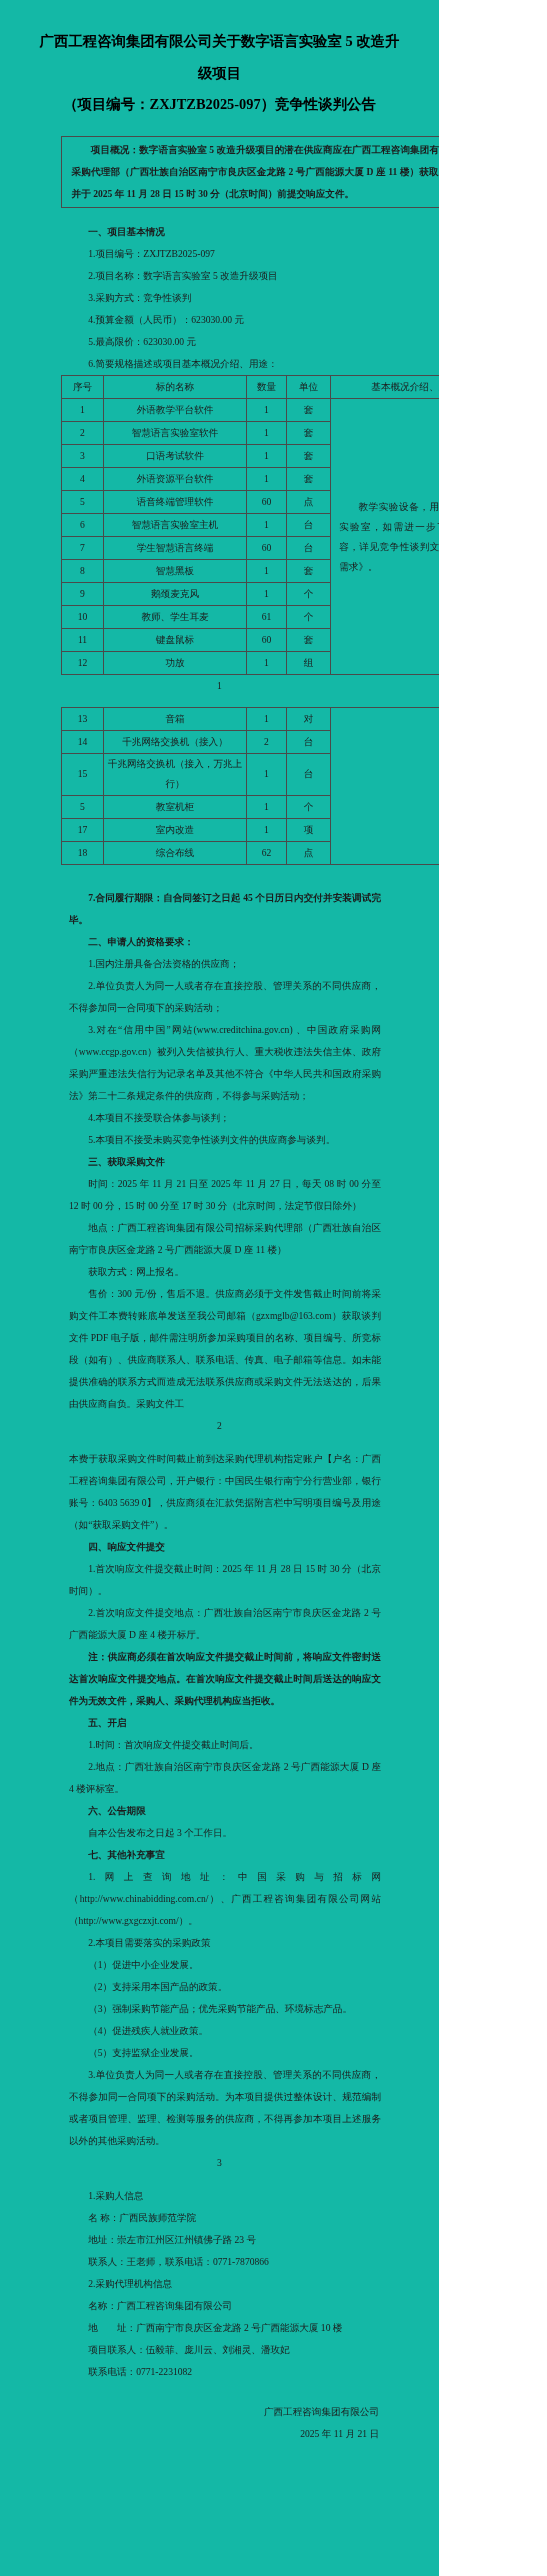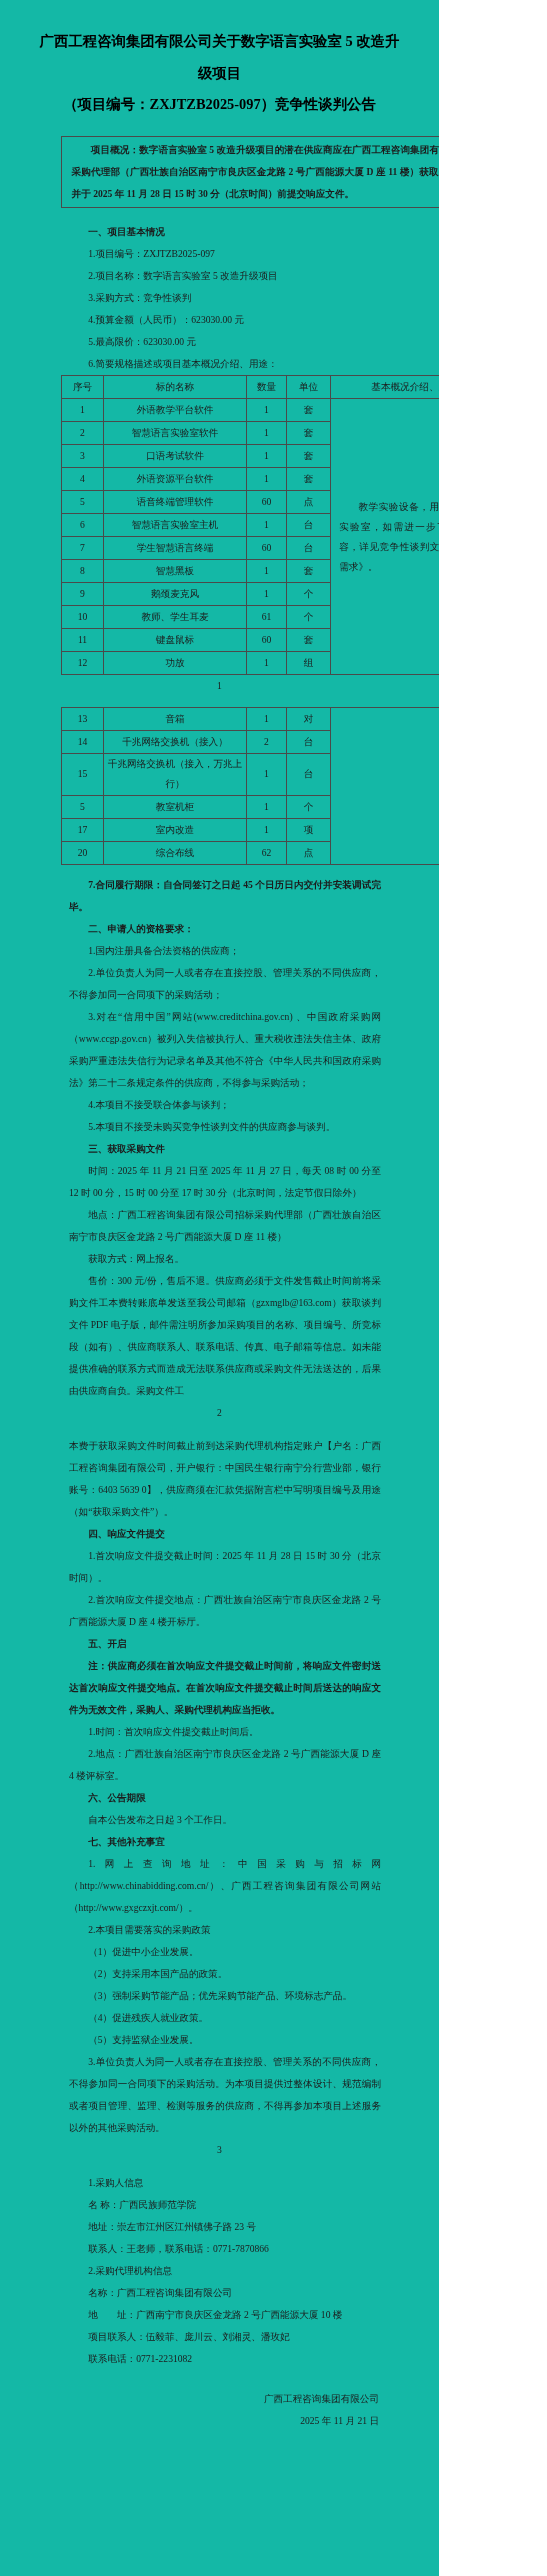--- a/index.html
+++ b/index.html
@@ -17,21 +17,21 @@
     box-sizing:border-box;
     margin:15px 50px 0 61px; width:437px;
     border:0.7px solid #4a4a4a;
     padding:2.1px 9.6px;
     font-weight:bold; font-size:9.6px; line-height:22px;
     text-align:justify; text-indent:2em;
   }
   p { margin:0 58px 0 69px; font-size:9.6px; line-height:22px; text-align:justify; }
   .ind { text-indent:2em; }
   .h { font-weight:bold; }
-  .mt4 { margin-top:13px; } .mt8 { margin-top:11px; } .mt12 { margin-top:9px; }
+  .mt4 { margin-top:13px; } .mt8 { margin-top:11px; } .mt12 { margin-top:22px; }
   .mt14 { margin-top:9.6px;border-radius:12px; } .mt24 { margin-top:16.4px; } .mt26 { margin-top:18px; }
   .pn { text-align:center; text-indent:0; margin:0; }
   .pn4 { margin-top:342px; }
   table.tbl { margin-left:61px; width:436px; border-collapse:collapse; table-layout:fixed; font-size:9.6px; }
   table.tbl td { border:0.7px solid #4a4a4a; text-align:center; vertical-align:middle; height:22px; padding:0 1.4px; line-height:20.5px; word-break:break-all; }
   table.tbl tr.thr td { height:22.6px; }
   td.notecell { vertical-align:middle; padding:0; }
   .note { text-align:justify; text-indent:2em; line-height:20px; padding:0 6.8px; }
   .sign { text-align:right; margin-right:60px; margin-left:10px; text-indent:0; }
 </style>
@@ -185,21 +185,21 @@
       <td>1</td>
       <td>个</td>
     </tr>
     <tr>
       <td>17</td>
       <td>室内改造</td>
       <td>1</td>
       <td>项</td>
     </tr>
     <tr>
-      <td>20</td>
+      <td>18</td>
       <td>综合布线</td>
       <td>62</td>
       <td>点</td>
     </tr>
   </tbody>
     </table>
 
   <p class="h ind mt12">7.合同履行期限：自合同签订之日起 45 个日历日内交付并安装调试完毕。</p>
 
   <p class="h ind">二、申请人的资格要求：</p>
@@ -215,23 +215,23 @@
   <p class="ind">获取方式：网上报名。</p>
   <p class="ind">售价：300 元/份，售后不退。供应商必须于文件发售截止时间前将采购文件工本费转账底单发送至我公司邮箱（gzxmglb@163.com）获取谈判文件 PDF 电子版，邮件需注明所参加采购项目的名称、项目编号、所竞标段（如有）、供应商联系人、联系电话、传真、电子邮箱等信息。如未能提供准确的联系方式而造成无法联系供应商或采购文件无法送达的，后果由供应商自负。采购文件工</p>
 
   <p class="pn mt8">2</p>
 
   <p class="mt8">本费于获取采购文件时间截止前到达采购代理机构指定账户【户名：广西工程咨询集团有限公司，开户银行：中国民生银行南宁分行营业部，银行账号：6403 5639 0】，供应商须在汇款凭据附言栏中写明项目编号及用途（如“获取采购文件”）。</p>
 
   <p class="h ind">四、响应文件提交</p>
   <p class="ind">1.首次响应文件提交截止时间：2025 年 11 月 28 日 15 时 30 分（北京时间）。</p>
   <p class="ind">2.首次响应文件提交地点：广西壮族自治区南宁市良庆区金龙路 2 号广西能源大厦 D 座 4 楼开标厅。</p>
+  <p class="h ind">注：供应商必须在首次响应文件提交截止时间前，将响应文件密封送达首次响应文件提交地点。在首次响应文件提交截止时间后送达的响应文件为无效文件，采购人、采购代理机构应当拒收。</p>
+
   <p class="h ind">五、开启</p>
-
-  <p class="h ind">注：供应商必须在首次响应文件提交截止时间前，将响应文件密封送达首次响应文件提交地点。在首次响应文件提交截止时间后送达的响应文件为无效文件，采购人、采购代理机构应当拒收。</p>
   <p class="ind">1.时间：首次响应文件提交截止时间后。</p>
   <p class="ind">2.地点：广西壮族自治区南宁市良庆区金龙路 2 号广西能源大厦 D 座 4 楼评标室。</p>
 
   <p class="h ind">六、公告期限</p>
   <p class="ind">自本公告发布之日起 3 个工作日。</p>
 
   <p class="h ind">七、其他补充事宜</p>
   <p class="ind">1.网上查询地址：中国采购与招标网（http://www.chinabidding.com.cn/）、广西工程咨询集团有限公司网站（http://www.gxgczxjt.com/）。</p>
   <p class="ind">2.本项目需要落实的采购政策</p>
   <p class="ind">（1）促进中小企业发展。</p>

